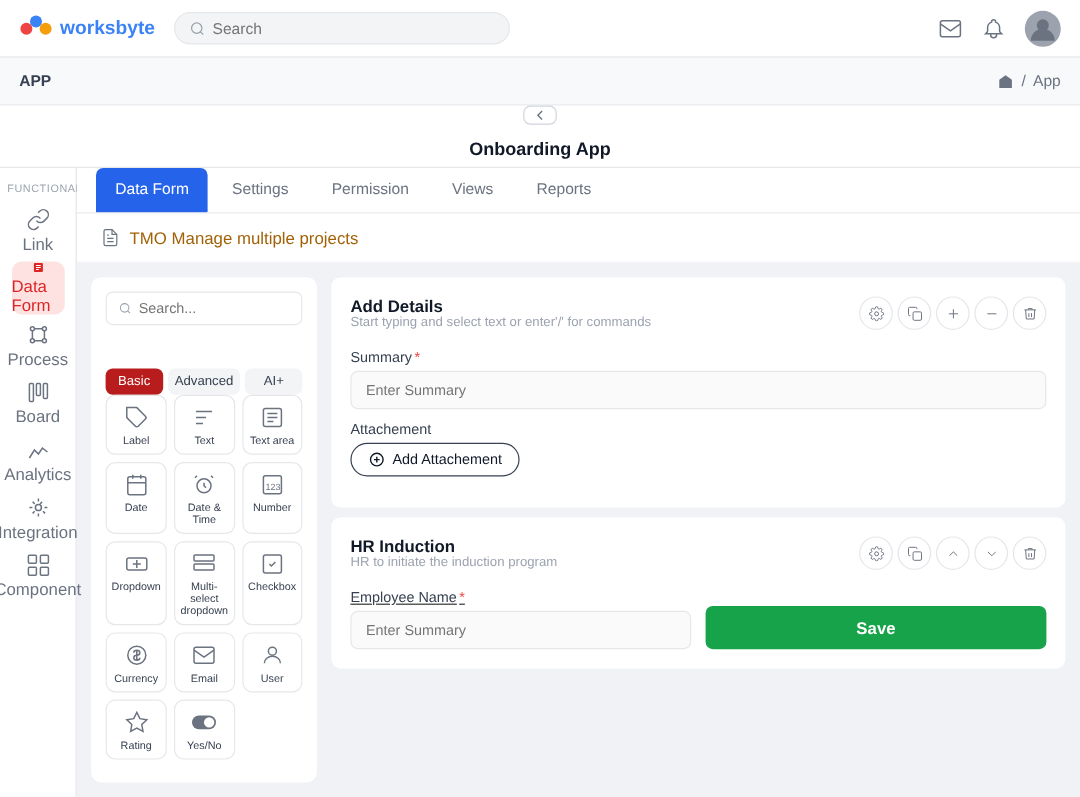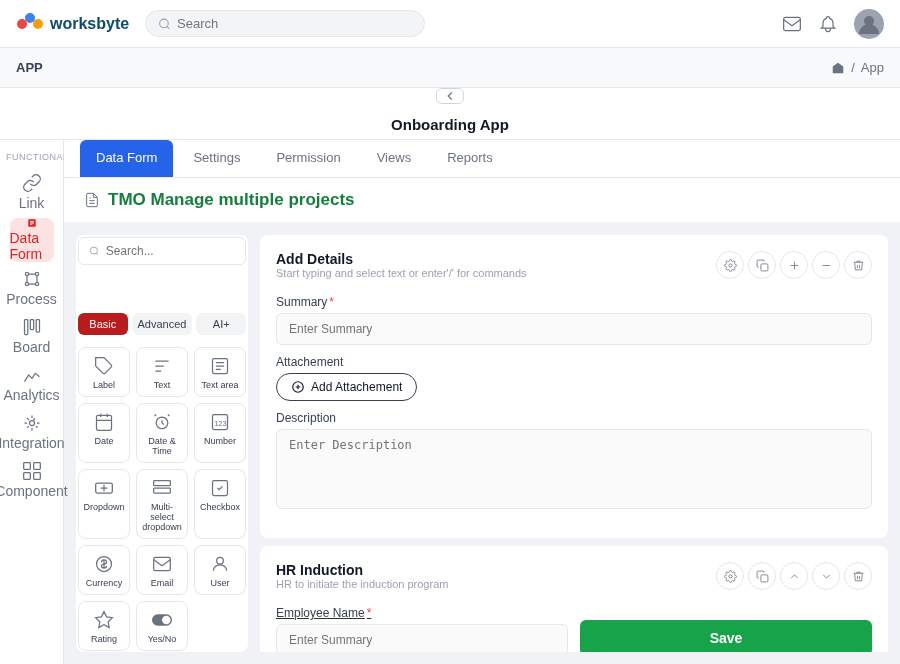--- a/index.html
+++ b/index.html
@@ -15,21 +15,21 @@
       border-bottom: 1px solid #e5e7eb;
       position: relative;
       z-index: 10;
     }
     .logo {
       display: flex;
       align-items: center;
       gap: 6px;
       font-weight: 700;
       font-size: 16px;
-      color: #0c4a6e;
+      color: #3b82f6;
       margin-right: 16px;
     }
     .logo-icon {
       width: 28px;
       height: 28px;
     }
     .search-bar {
       display: flex;
       align-items: center;
       background: #f3f4f6;
@@ -216,27 +216,27 @@
     .content-body {
       flex: 1;
       display: flex;
       overflow: hidden;
       padding: 12px;
       gap: 12px;
     }
 
     
     .left-panel {
-      width: 172px;
+      width: 188px;
       background: #fff;
       border-radius: 8px;
-      padding: 2px;
+      padding: 12px;
       display: flex;
       flex-direction: column;
-      gap: 12px;
+      gap: 0;
       overflow-y: auto;
     }
     .panel-search {
       display: flex;
       align-items: center;
       gap: 6px;
       border: 1px solid #e5e7eb;
       border-radius: 6px;
       padding: 6px 10px;
     }
@@ -395,23 +395,23 @@
 
     .form-title-section {
       background: #fff;
       padding: 12px 20px;
       display: flex;
       align-items: center;
       gap: 8px;
       border-bottom: 1px solid #f0f2f5;
     }
     .form-title-text {
-      font-size: 17px;
-      font-weight: 700;
-      color: #15803d;
+      font-size: 14px;
+      font-weight: 400;
+      color: #a16207;
     }
   </style>
 </head>
 <body>
 
 <div class="top-nav">
   <div class="logo">
     <svg class="logo-icon" viewBox="0 0 28 28" fill="none">
       <circle cx="6" cy="14" r="5" fill="#ef4444"></circle>
       <circle cx="14" cy="8" r="5" fill="#3b82f6"></circle>
@@ -740,24 +740,20 @@
             <div class="form-label">Attachement</div>
             <button class="attachment-btn">
               <svg width="14" height="14" fill="none" stroke="currentColor" stroke-width="2" viewBox="0 0 24 24">
                   <circle cx="12" cy="12" r="9"></circle>
                   <path d="M12 8v8M8 12h8"></path>
                 </svg>
               <span>Add Attachement</span>
             </button>
           </div>
 
-          <div class="form-field-group">
-            <div class="form-label">Description</div>
-            <textarea class="form-textarea" placeholder="Enter Description" style=""></textarea>
-          </div>
         </div>
 
         <div class="form-section">
           <div class="section-header">
             <div>
               <div class="section-title">HR Induction</div>
               <div class="section-subtitle">HR to initiate the induction program</div>
             </div>
             <div class="section-actions">
               <div class="action-btn">

